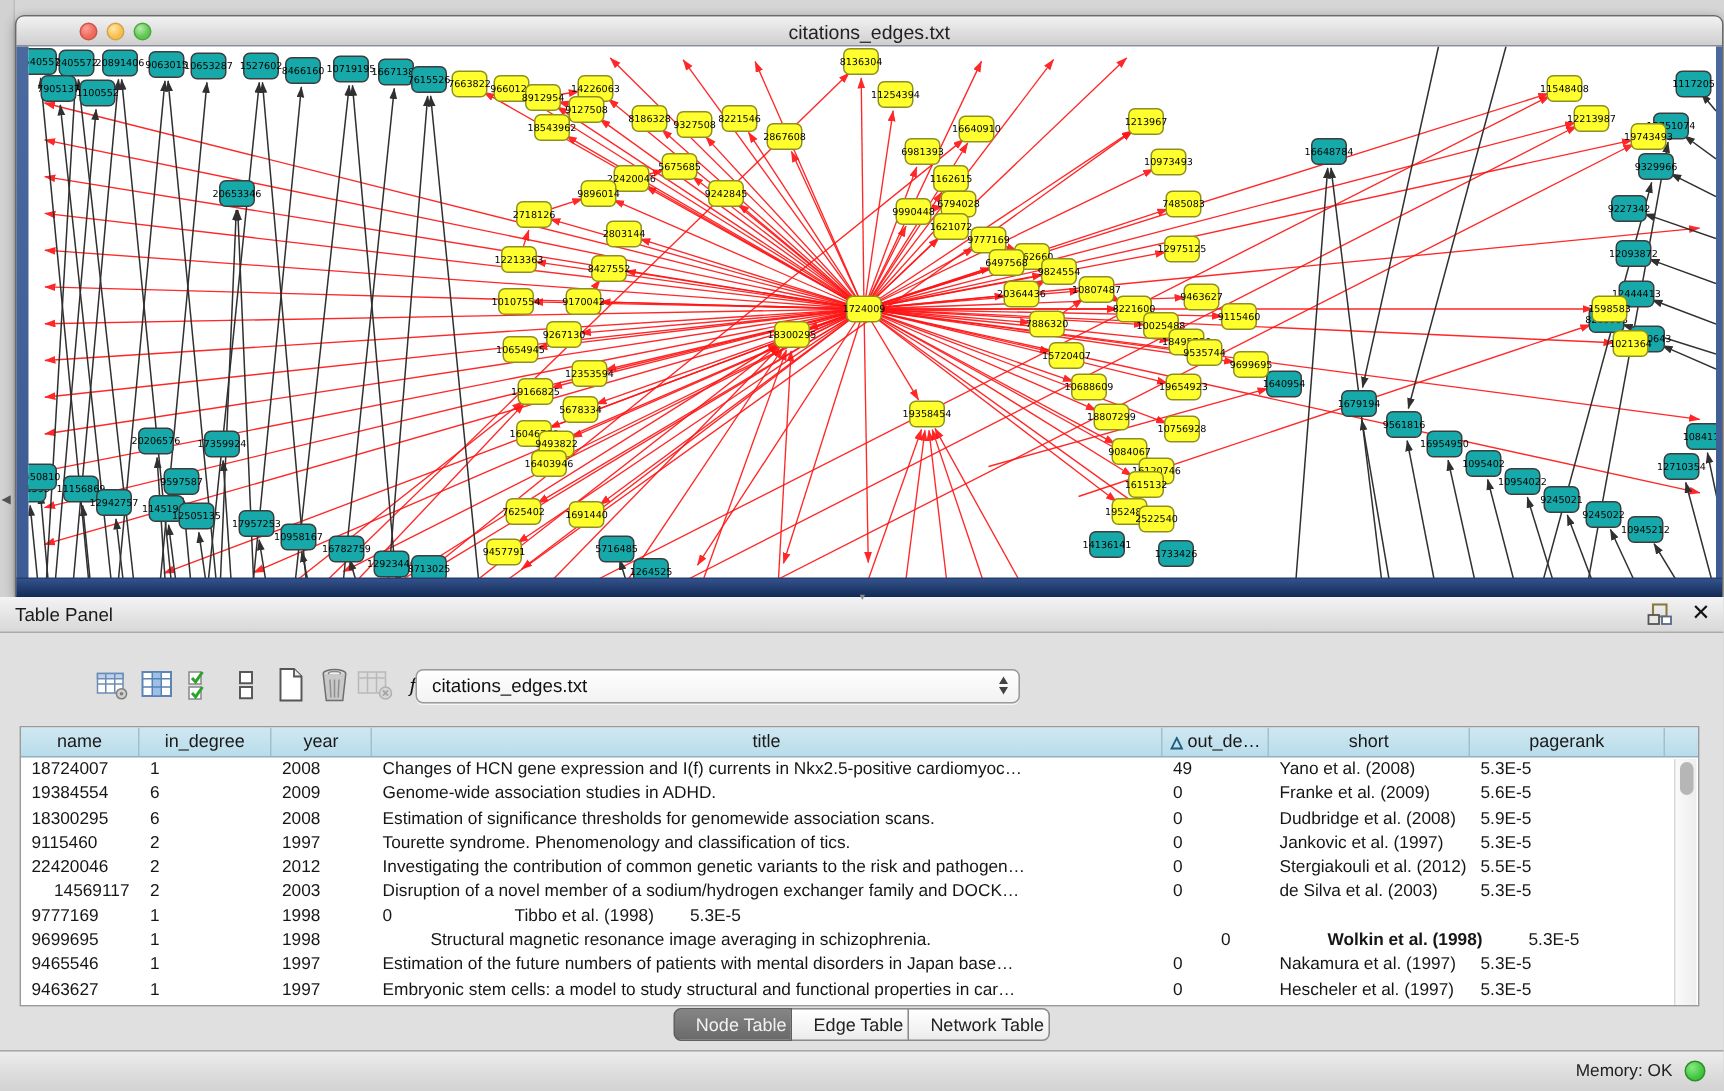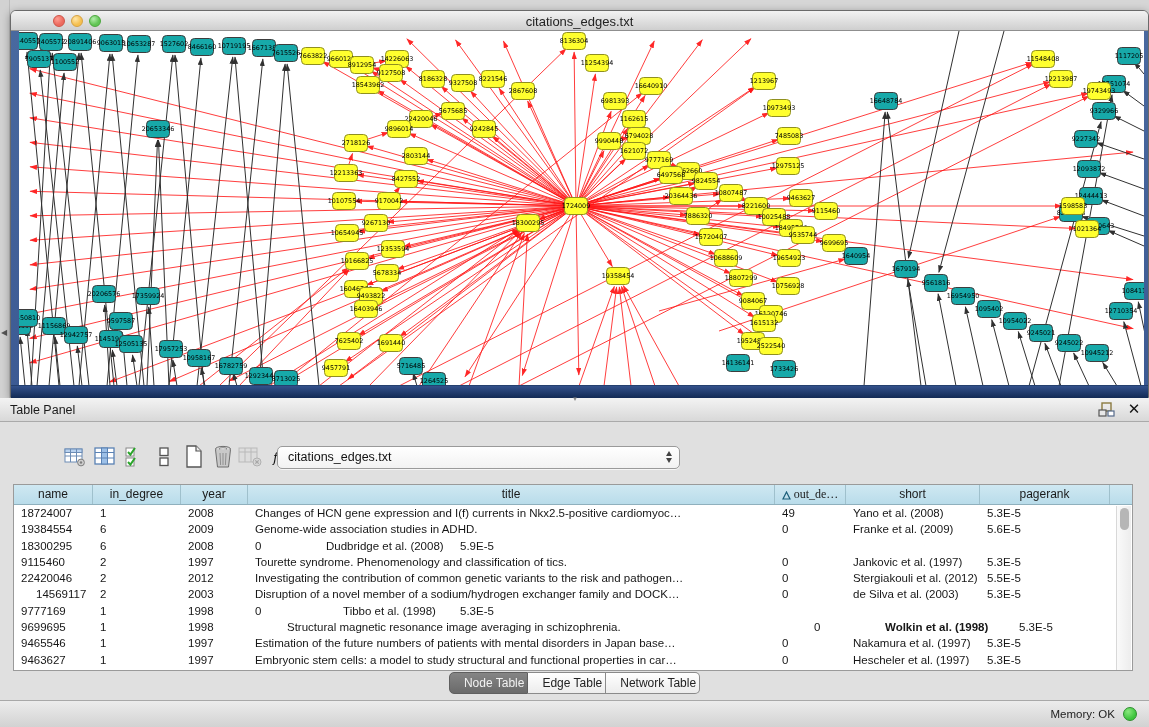--- a/index.html
+++ b/index.html
@@ -890,21 +890,21 @@
         </span>
     </div>
   </div>
 
   <div class="tablewrap">
     <div class="thead" id="thead">
         <div class="th" style="width: 79px;">name</div>
         <div class="th" style="width: 88px;">in_degree</div>
         <div class="th" style="width: 67px;">year</div>
         <div class="th" style="width: 527px;">title</div>
-        <div class="th" style="width: 71px; font-family: Liberation Serif, serif;"><span class="tri"><svg width="9" height="9" viewBox="0 0 9 9">
+        <div class="th" style="width: 71px;"><span class="tri"><svg width="9" height="9" viewBox="0 0 9 9">
               <path d="M4.5 1 L8 8 L1 8 z" fill="none" stroke="#1b5f7a" stroke-width="1.2"></path>
             </svg></span>out_de…</div>
         <div class="th" style="width: 134px;">short</div>
         <div class="th" style="width: 130px;">pagerank</div>
       </div>
     <div class="tbody" id="tbody">
         <div class="tr">
           <div class="td" style="width: 79px;">18724007</div>
           <div class="td" style="width: 88px;">1</div>
           <div class="td" style="width: 67px;">2008</div>
@@ -919,20 +919,21 @@
           <div class="td" style="width: 67px;">2009</div>
           <div class="td" style="width: 527px;">Genome-wide association studies in ADHD.</div>
           <div class="td" style="width: 71px;">0</div>
           <div class="td" style="width: 134px;">Franke et al. (2009)</div>
           <div class="td" style="width: 130px;">5.6E-5</div>
         </div>
         <div class="tr">
           <div class="td" style="width: 79px;">18300295</div>
           <div class="td" style="width: 88px;">6</div>
           <div class="td" style="width: 67px;">2008</div>
+          <div class="td" style="width: 527px;">Estimation of significance thresholds for genomewide association scans.</div>
           <div class="td" style="width: 71px;">0</div>
           <div class="td" style="width: 134px;">Dudbridge et al. (2008)</div>
           <div class="td" style="width: 130px;">5.9E-5</div>
         </div>
         <div class="tr">
           <div class="td" style="width: 79px;">9115460</div>
           <div class="td" style="width: 88px;">2</div>
           <div class="td" style="width: 67px;">1997</div>
           <div class="td" style="width: 527px;">Tourette syndrome. Phenomenology and classification of tics.</div>
           <div class="td" style="width: 71px;">0</div>

